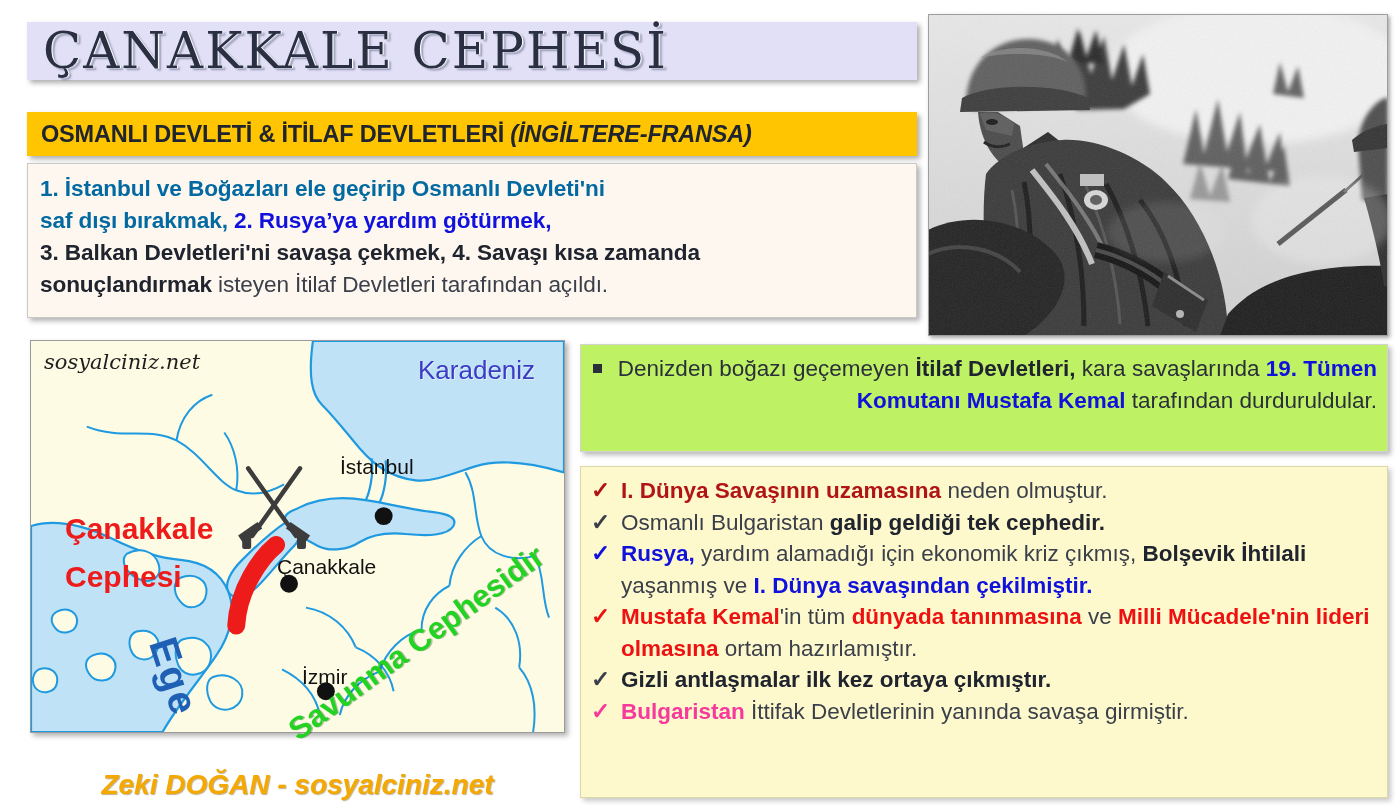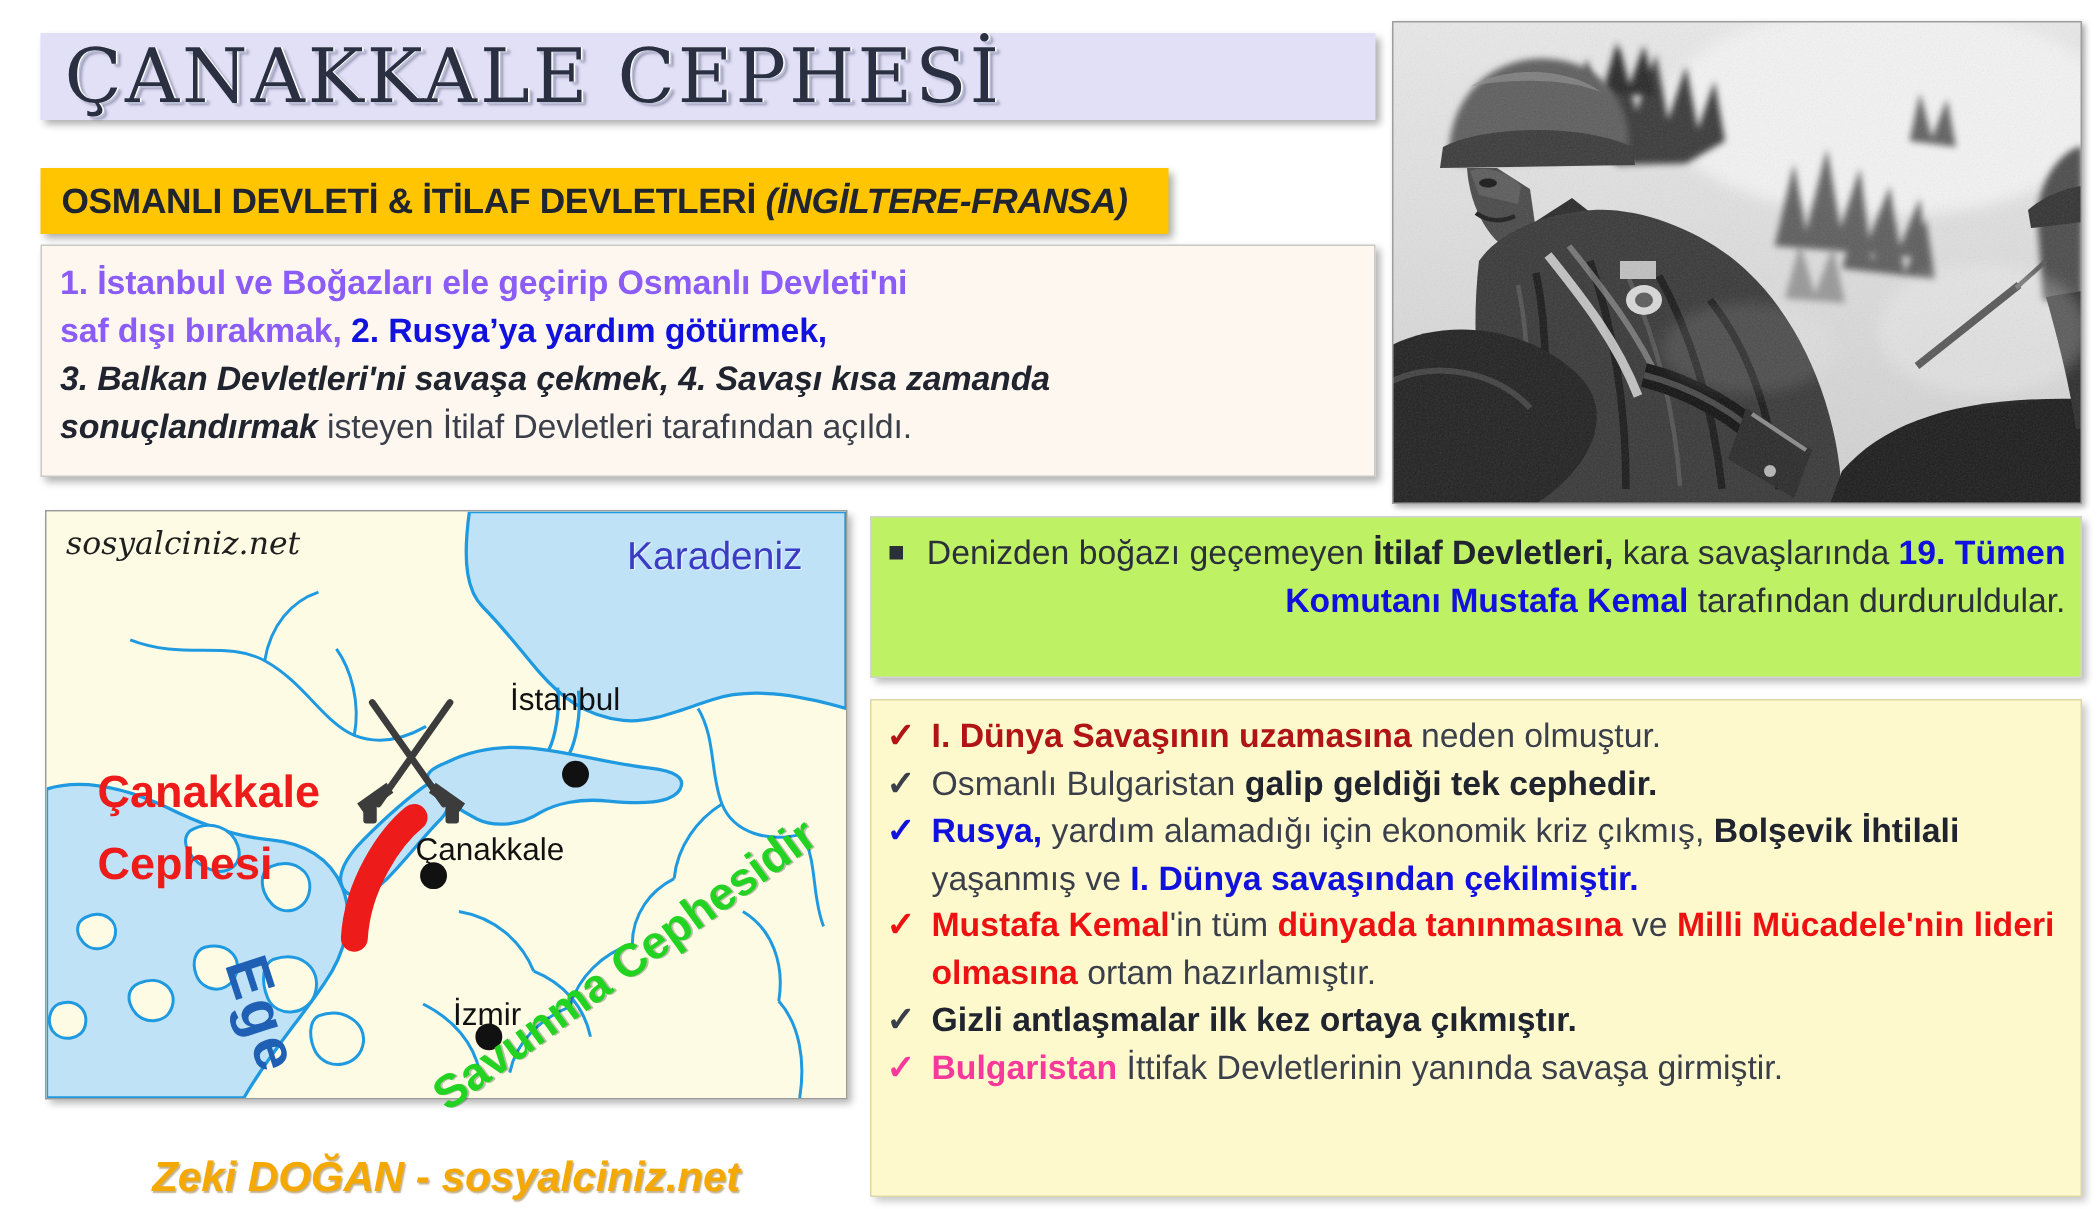--- a/index.html
+++ b/index.html
@@ -40,21 +40,21 @@
        2px 1px 0 #b9bed6,
        3px 2px 2px rgba(60,60,90,0.45);
     white-space: nowrap;
   }
 
   
   #gold-banner {
     position: absolute;
     left: 27px;
     top: 112px;
-    width: 752px;
+    width: 890px;
     height: 44px;
     background: #FFC500;
     box-shadow: 3px 3px 5px rgba(0,0,0,0.32);
     display: flex;
     align-items: center;
     overflow: hidden;
   }
   #gold-banner .inner {
     padding-left: 14px;
     font-size: 23.5px;
@@ -78,23 +78,23 @@
     background: #fdf7f0;
     border: 1px solid #c9c9c9;
     box-shadow: 3px 3px 5px rgba(0,0,0,0.30);
     box-sizing: border-box;
     padding: 9px 10px 0 12px;
     font-size: 22.6px;
     line-height: 32px;
     color: #20242f;
     letter-spacing: -0.1px;
   }
-  .aim-red   { color: #8b5cf6; font-weight: bold; }
+  .aim-red   { color: #0369a1; font-weight: bold; }
   .aim-blue  { color: #1111dd; font-weight: bold; }
-  .aim-dark  { color: #20242f; font-weight: bold; font-style: italic; }
+  .aim-dark  { color: #20242f; font-weight: bold; }
   .aim-plain { color: #3a3f4a; font-weight: normal; }
 
   
   #photo-frame {
     position: absolute;
     left: 928px;
     top: 14px;
     width: 460px;
     height: 322px;
     overflow: hidden;

